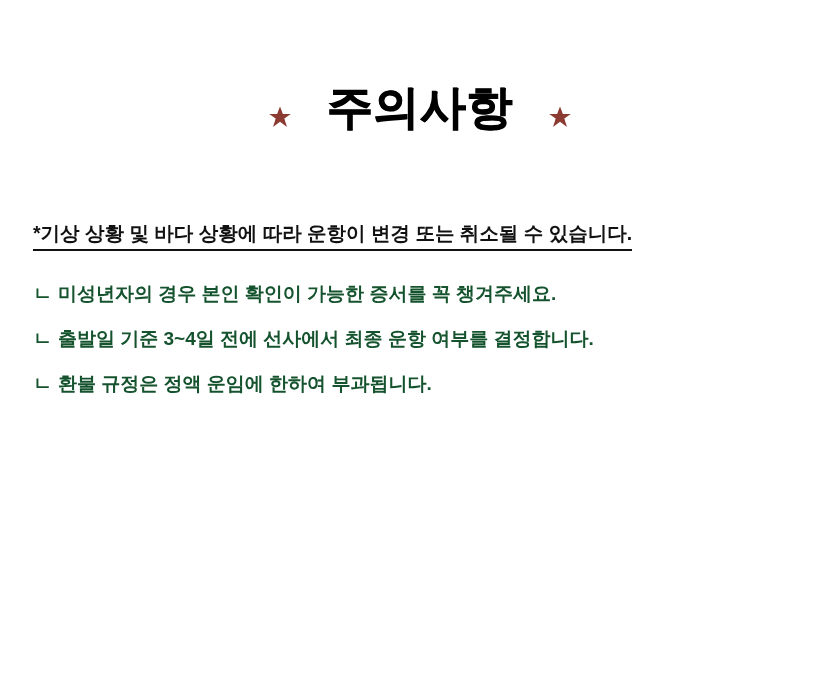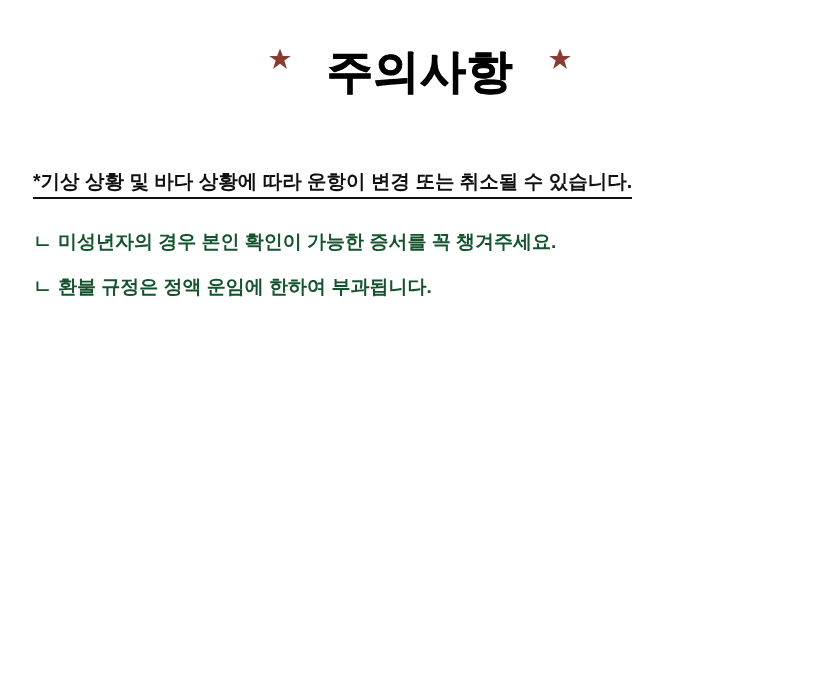--- a/index.html
+++ b/index.html
@@ -18,24 +18,24 @@
   .page {
     position: relative;
     width: 840px;
     height: 680px;
     box-sizing: border-box;
   }
 
   
   .title-row {
     display: flex;
-    align-items: flex-start;
+    align-items: flex-end;
     justify-content: center;
     gap: 35px;
-    padding-top: 48px;
+    padding-top: 64px;
     height: 66px;
   }
   .title-text {
     font-size: 46px;
     font-weight: 700;
     letter-spacing: 0.5px;
     color: #000000;
     line-height: 1;
     white-space: nowrap;
     -webkit-text-stroke: 0.9px #000000;
@@ -62,20 +62,21 @@
   .heading {
     font-size: 19.5px;
     font-weight: 700;
     color: #111111;
     line-height: 1.0;
     white-space: nowrap;
     display: inline-block;
     border-bottom: 2.6px solid #111111;
     padding-bottom: 5px;
     margin-bottom: 7px;
+    margin-top: 36px;
   }
   .subitem {
     font-size: 19px;
     font-weight: 700;
     color: #14532d;
     line-height: 1.0;
     white-space: nowrap;
     margin-top: 16px;
   }
   .sub-marker {
@@ -104,20 +105,23 @@
       <div class="heading">*기상 상황 및 바다 상황에 따라 운항이 변경 또는 취소될 수 있습니다.</div>
     </div>
 
     <div class="section">
       <div class="subitem">
         <span class="sub-marker">ㄴ</span><span>미성년자의 경우 본인 확인이 가능한 증서를 꼭 챙겨주세요.</span>
       </div>
     </div>
 
     <div class="section">
+      <div class="subitem">
+        <span class="sub-marker">ㄴ</span><span>출발일 기준 3~4일 전에 선사에서 최종 운항 여부를 결정합니다.</span>
+      </div>
     </div>
 
     <div class="section">
       <div class="subitem">
         <span class="sub-marker">ㄴ</span><span>환불 규정은 정액 운임에 한하여 부과됩니다.</span>
       </div>
     </div>
 
 
   </div>

